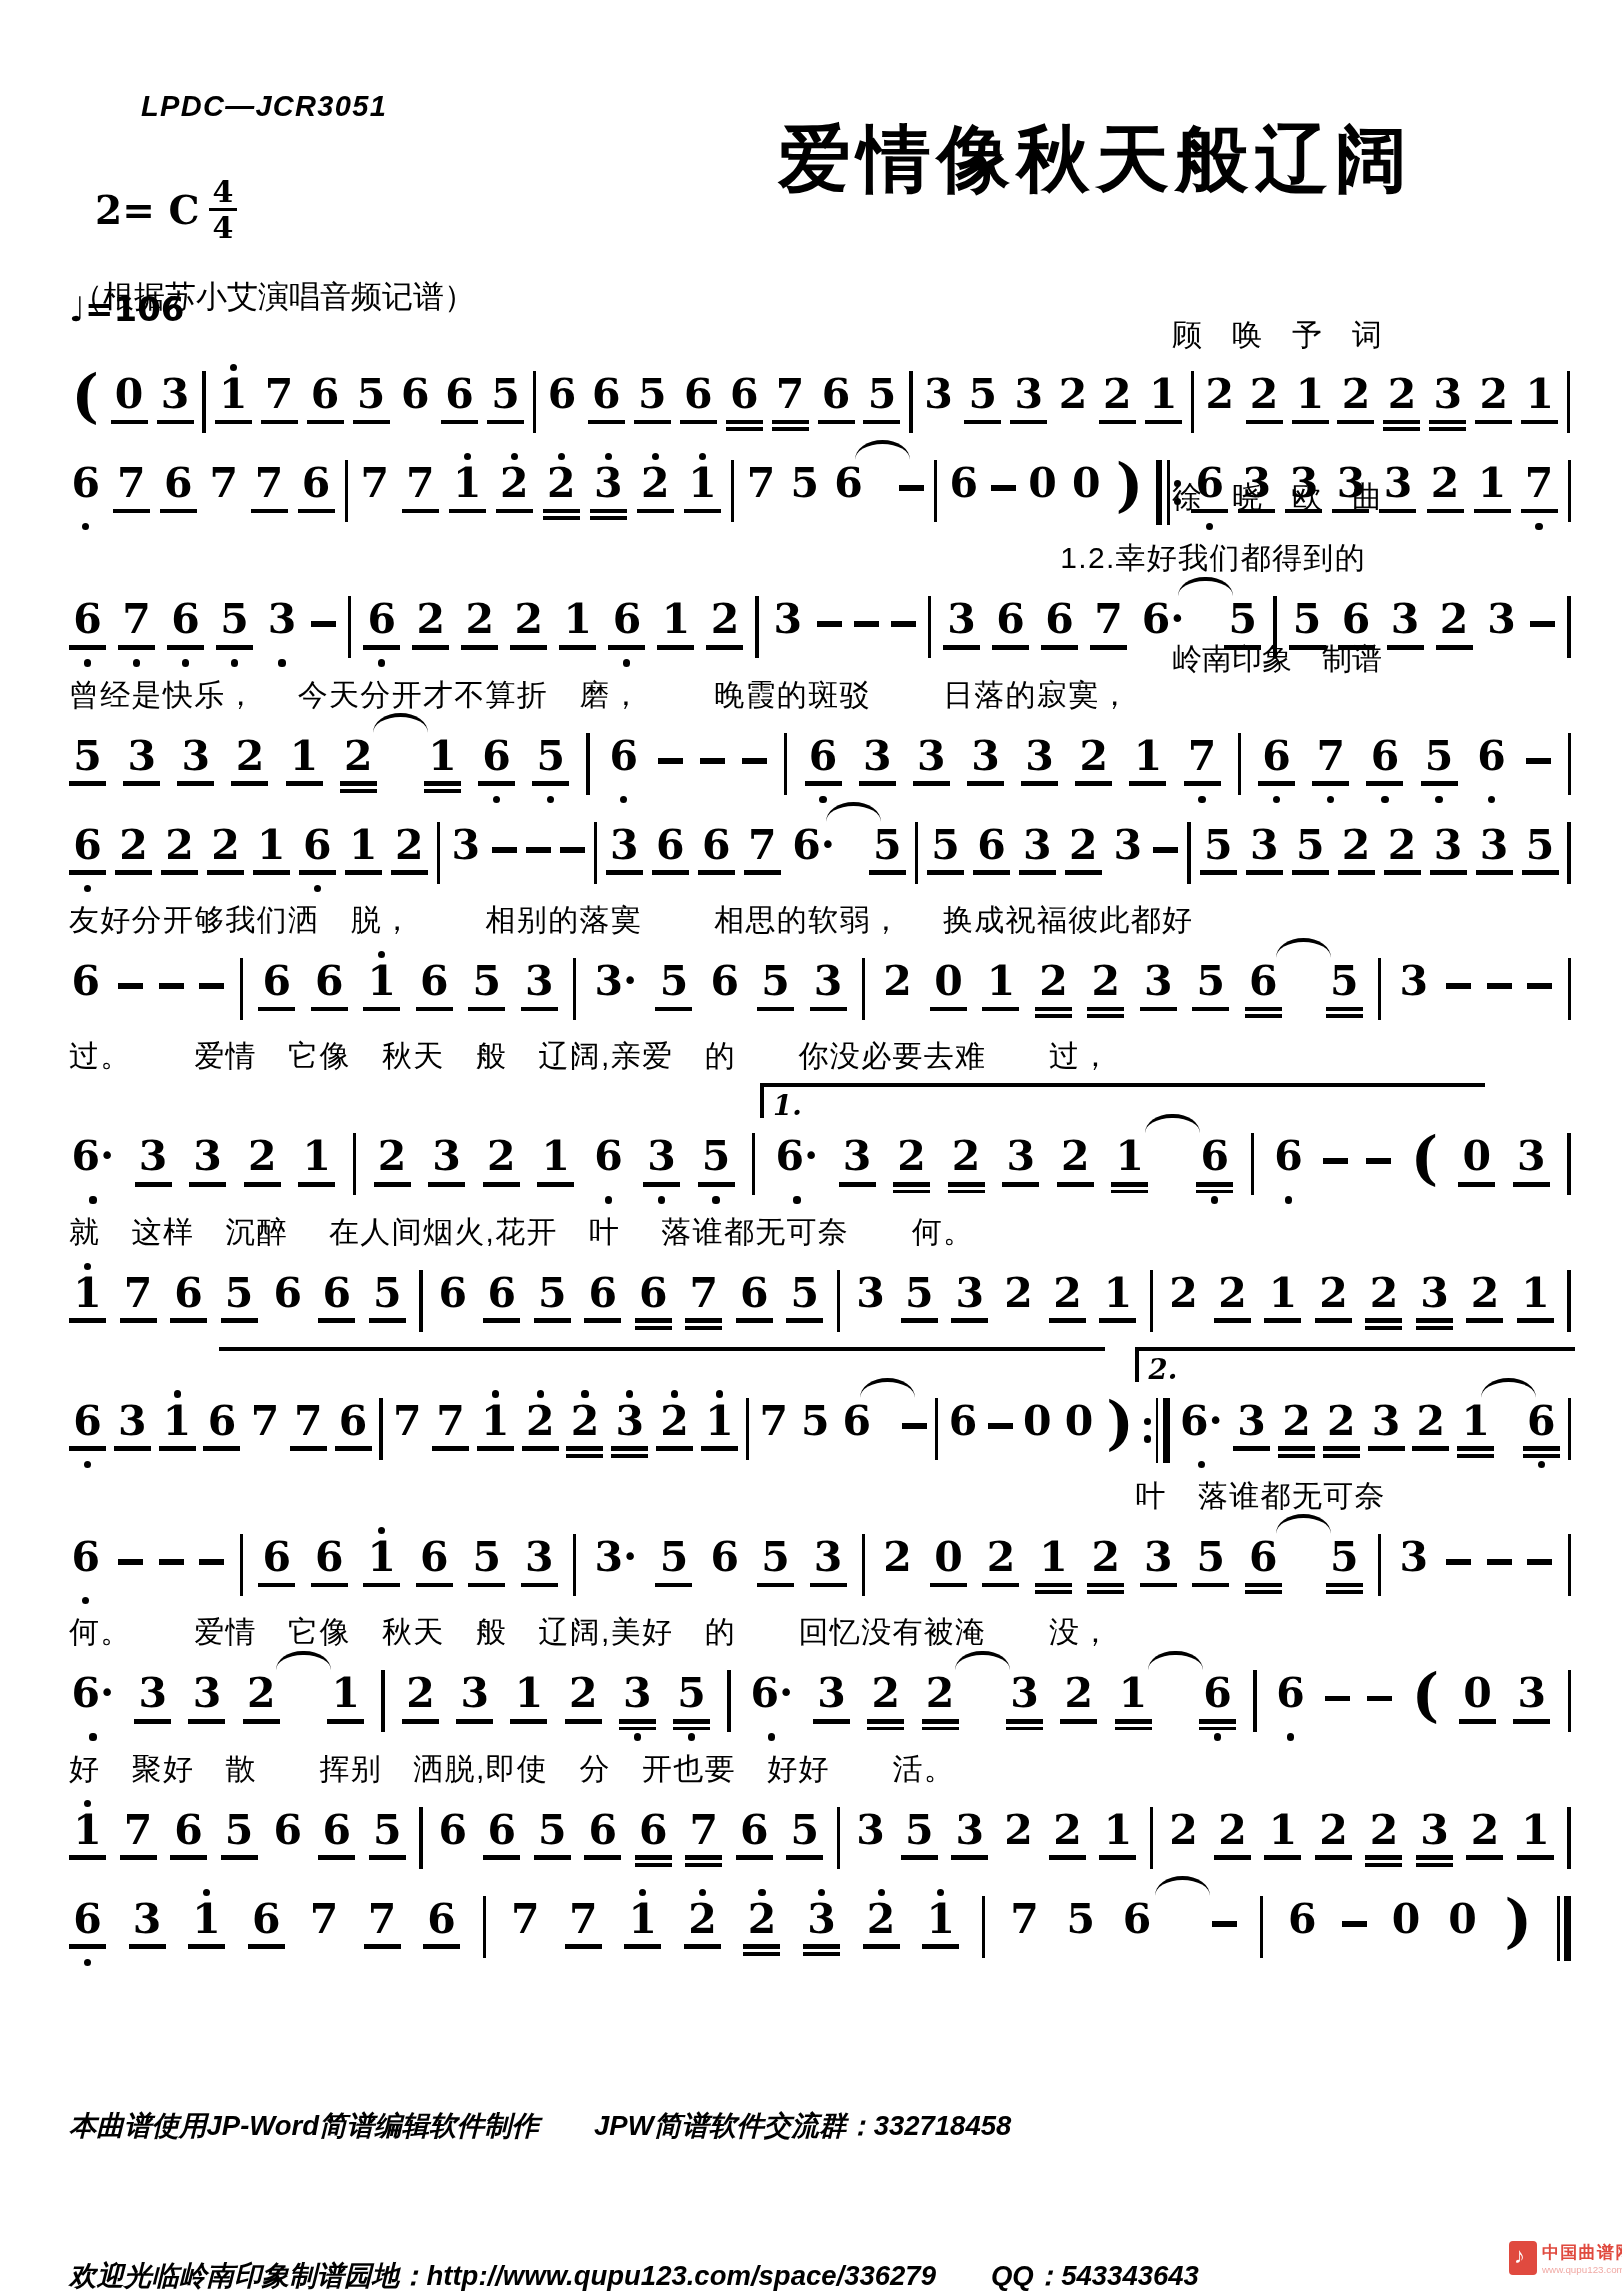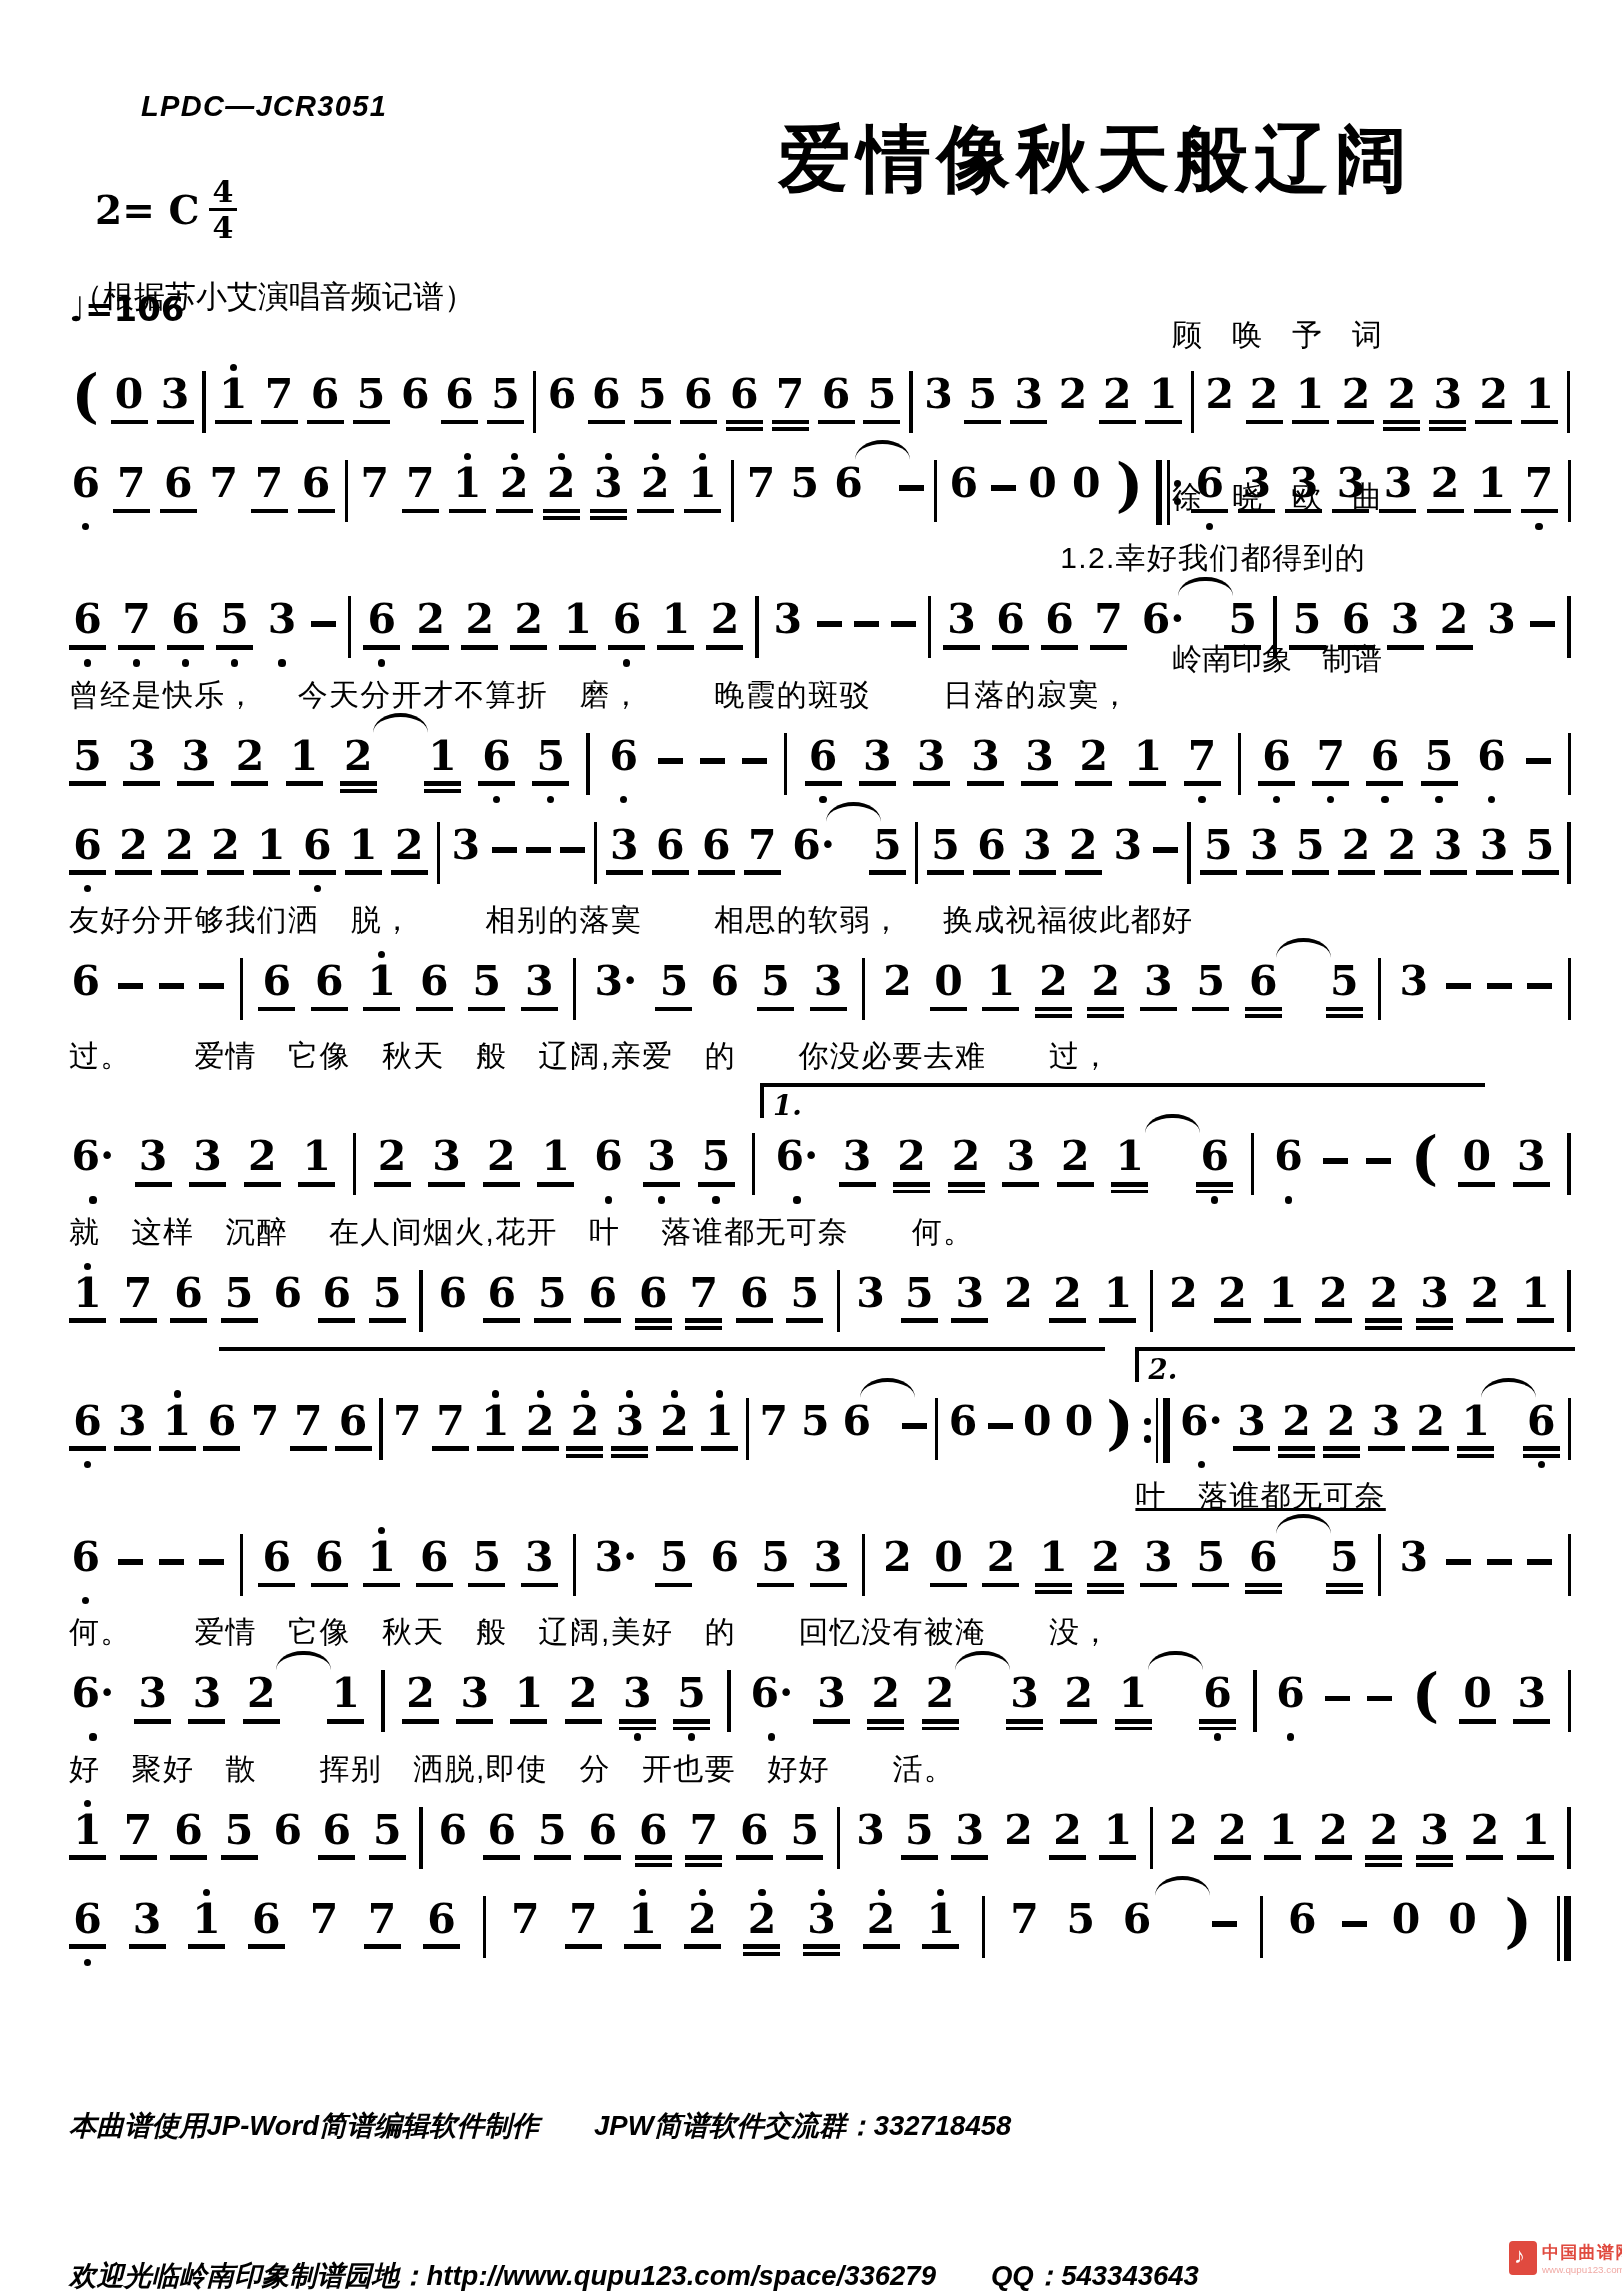--- a/index.html
+++ b/index.html
@@ -2807,21 +2807,21 @@
             </div>
             <div class="sb">
               <div class="dot"></div>
             </div>
           </div>
           <div class="tok barline">
             <div class="sa"></div>
             <div class="bl"></div>
           </div>
         </div>
-        <div class="lyric" style="padding-left: 71%; text-decoration: underline;">叶　落谁都无可奈</div>
+        <div class="lyric" style="padding-left: 71%;">叶　落谁都无可奈</div>
       </div>
       <div class="mline">
         <div class="notes">
           <div class="tok plain">
             <div class="sa"></div>
             <div class="sn">6</div>
             <div class="s1"></div>
             <div class="s2"></div>
             <div class="sb">
               <div class="dot"></div>

